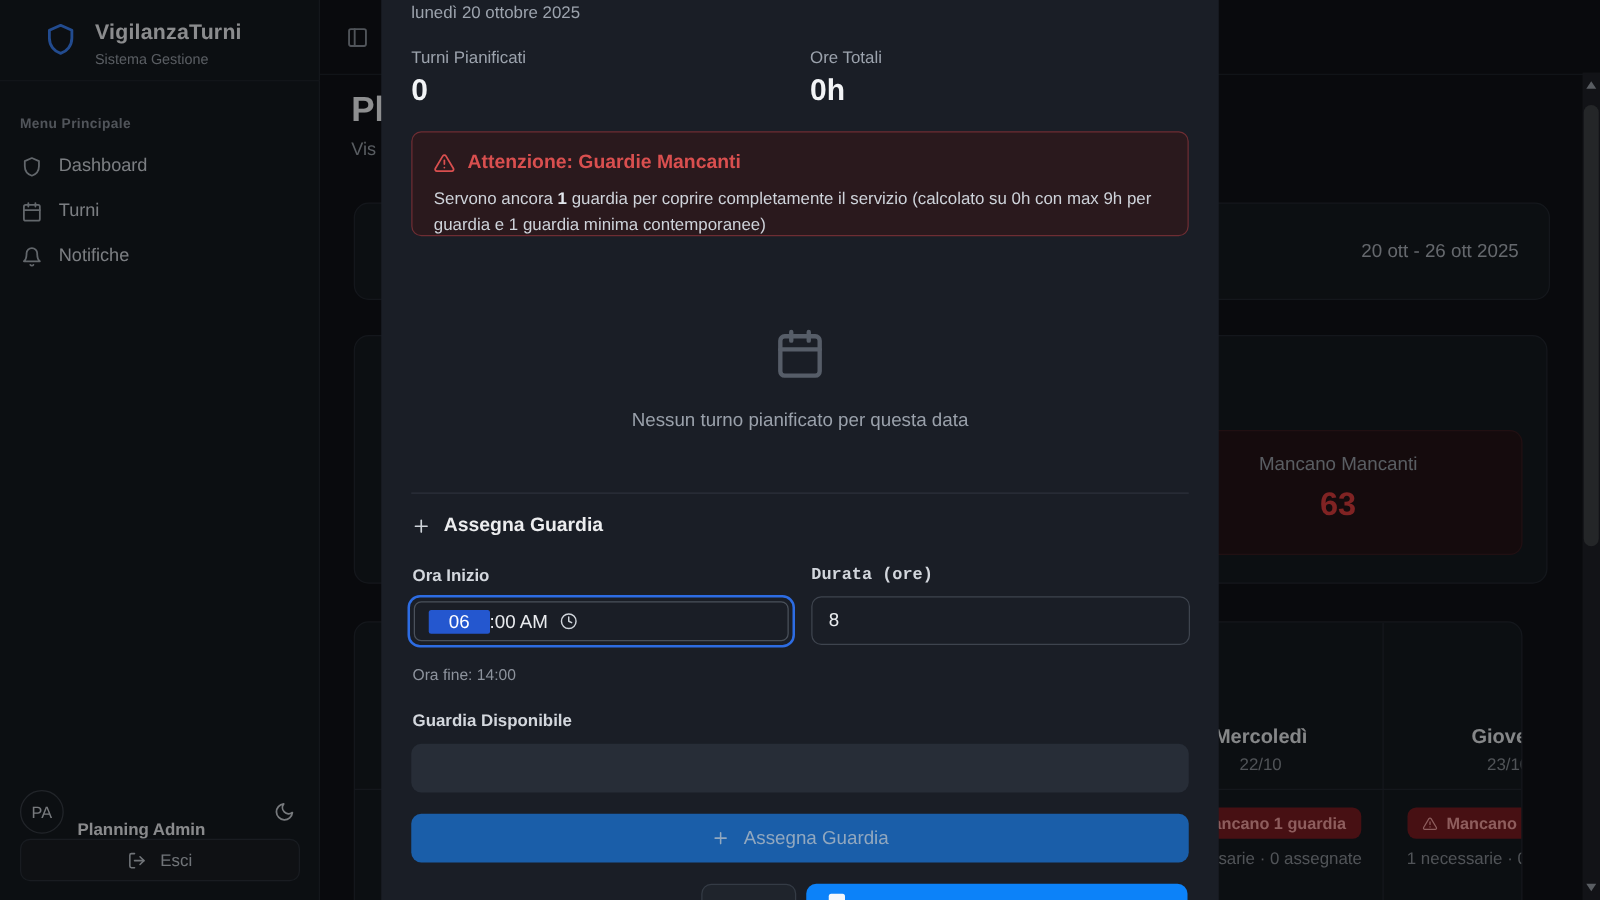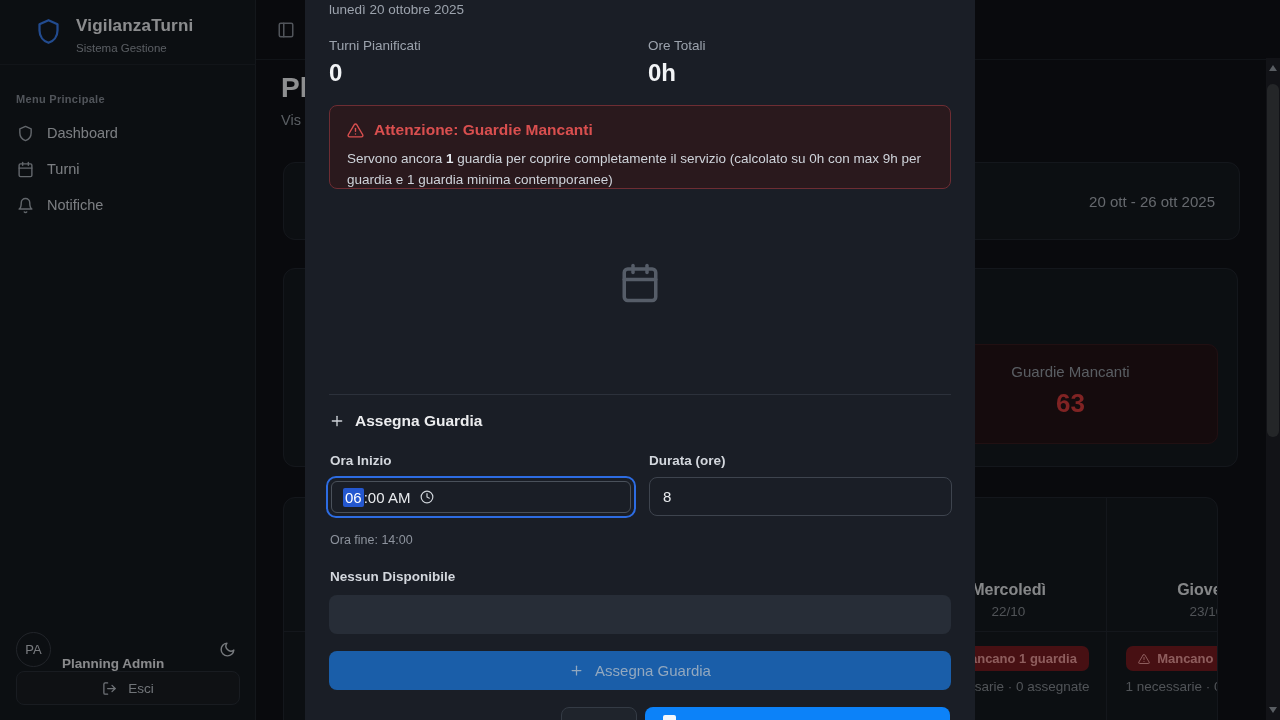--- a/index.html
+++ b/index.html
@@ -73,25 +73,25 @@
   .m-warning-title { display:flex; align-items:center; gap:10px; color:#d94f4f; font-size:15.5px; font-weight:bold; }
   .m-warning-body { margin-top:10px; font-size:13.5px; color:#ced3da; line-height:20.5px; }
   .m-warning-body b { color:#e4e8ee; }
   .m-empty-icon { position:absolute; left:50%; top:278px; transform:translateX(-50%); color:#565d68; }
   .m-empty-text { position:absolute; left:0; top:344px; width:100%; text-align:center; font-size:15px; color:#9aa1ab; }
   .m-divider { position:absolute; left:24px; top:410px; width:622px; height:1px; background:#2c313b; }
   .m-section-title { position:absolute; left:24px; top:428px; display:flex; align-items:center; gap:10px; color:#ecedef; font-size:15.5px; font-weight:bold; }
   .m-section-title .plus { color:#cfd4da; }
   .m-label { position:absolute; font-size:13.5px; color:#d3d7dd; font-weight:bold; }
   .m-label-start { left:25px; top:469px; }
-  .m-label-dur { left:344px; top:469px; }
+  .m-label-dur { left:344px; top:469px;font-family:Liberation Mono, monospace; }
   .m-label-guard { left:25px; top:585px; }
   .time-field { position:absolute; left:21px; top:492px; width:310px; height:42px; border:2px solid #2d6ce2; border-radius:10px; padding:3px; cursor:text; }
   .time-inner { width:100%; height:100%; border:1px solid #4a515b; border-radius:6px; display:flex; align-items:center; padding-left:11px; font-size:15px; color:#e9ebee; }
-  .time-hh { background:#2457cf; color:#ffffff; padding:1px 2px; border-radius:2px; }
+  .time-hh { background:#2457cf; color:#ffffff; padding:1px 16px; border-radius:2px; }
   .clock-ico { margin-left:10px; color:#cfd4da; cursor:pointer; }
   .dur-input { position:absolute; left:344px; top:493px; width:303px; height:39px; background:transparent; border:1px solid #3e444e; border-radius:8px; padding-left:13px; font-size:15px; color:#e9ebee; display:flex; align-items:center; cursor:text; }
   .m-hint { position:absolute; left:25px; top:549px; font-size:12.5px; color:#8d939d; }
   .guard-select { position:absolute; left:24px; top:611px; width:622px; height:39px; background:#272d37; border-radius:8px; cursor:pointer; }
   .assign-btn { position:absolute; left:24px; top:667px; width:622px; height:39px; background:#1a5ea9; border-radius:8px; display:flex; align-items:center; justify-content:center; gap:11px; color:#92a8bf; font-size:15px; cursor:pointer; }
   .m-footer-cancel { position:absolute; left:256px; top:723px; width:76px; height:40px; background:#1f242c; border:1px solid #343b45; border-radius:8px; cursor:pointer; }
   .m-footer-save { position:absolute; left:340px; top:723px; width:305px; height:40px; background:#0c82f9; border-radius:8px; cursor:pointer; }
   .save-ico { position:absolute; left:18px; top:8px; width:13px; height:13px; background:#f4f7fb; border-radius:2px; }
 </style>
 </head>
@@ -177,21 +177,21 @@
       <div class="topbar-border"></div>
       <h1 class="page-title">Pl</h1>
       <div class="page-sub">Vis</div>
 
       <div class="card card-week">
         <span class="week-range">20 ott - 26 ott 2025</span>
       </div>
 
       <div class="card card-stats">
         <div class="missing-card">
-          <div class="missing-label">Guardie Mancanti</div>
+          <div class="missing-label">Mancano Mancanti</div>
           <div class="missing-value">63</div>
         </div>
       </div>
 
       <div class="card card-days">
         <div class="wcol wcol-2">
           <div class="wday">Mercoledì</div>
           <div class="wdate">22/10</div>
           <div class="wbadge">
             <svg width="12" height="12" viewBox="0 0 24 24" fill="none" stroke="currentColor" stroke-width="2" stroke-linecap="round" stroke-linejoin="round">
@@ -254,20 +254,21 @@
     </div>
 
     <div class="m-empty-icon">
       <svg width="42" height="42" viewBox="0 0 24 24" fill="none" stroke="currentColor" stroke-width="2" stroke-linecap="round" stroke-linejoin="round">
           <rect x="3" y="4" width="18" height="18" rx="2"></rect>
           <line x1="8" y1="2" x2="8" y2="6"></line>
           <line x1="16" y1="2" x2="16" y2="6"></line>
           <line x1="3" y1="10" x2="21" y2="10"></line>
         </svg>
     </div>
+    <div class="m-empty-text">Nessun turno pianificato per questa data</div>
 
     <div class="m-divider"></div>
 
     <div class="m-section-title">
       <span class="plus">
         <svg width="16" height="16" viewBox="0 0 24 24" fill="none" stroke="currentColor" stroke-width="2" stroke-linecap="round" stroke-linejoin="round">
             <line x1="12" y1="5" x2="12" y2="19"></line>
             <line x1="5" y1="12" x2="19" y2="12"></line>
           </svg>
       </span>
@@ -289,21 +290,21 @@
         </span>
       </div>
     </div>
 
     <div class="dur-input">
       <span>8</span>
     </div>
 
     <div class="m-hint">Ora fine: 14:00</div>
 
-    <div class="m-label m-label-guard">Nessun Disponibile</div>
+    <div class="m-label m-label-guard">Guardia Disponibile</div>
     <div class="guard-select"></div>
 
     <div class="assign-btn">
       <svg width="15" height="15" viewBox="0 0 24 24" fill="none" stroke="currentColor" stroke-width="2" stroke-linecap="round" stroke-linejoin="round">
           <line x1="12" y1="5" x2="12" y2="19"></line>
           <line x1="5" y1="12" x2="19" y2="12"></line>
         </svg>
       <span>Assegna Guardia</span>
     </div>
 

